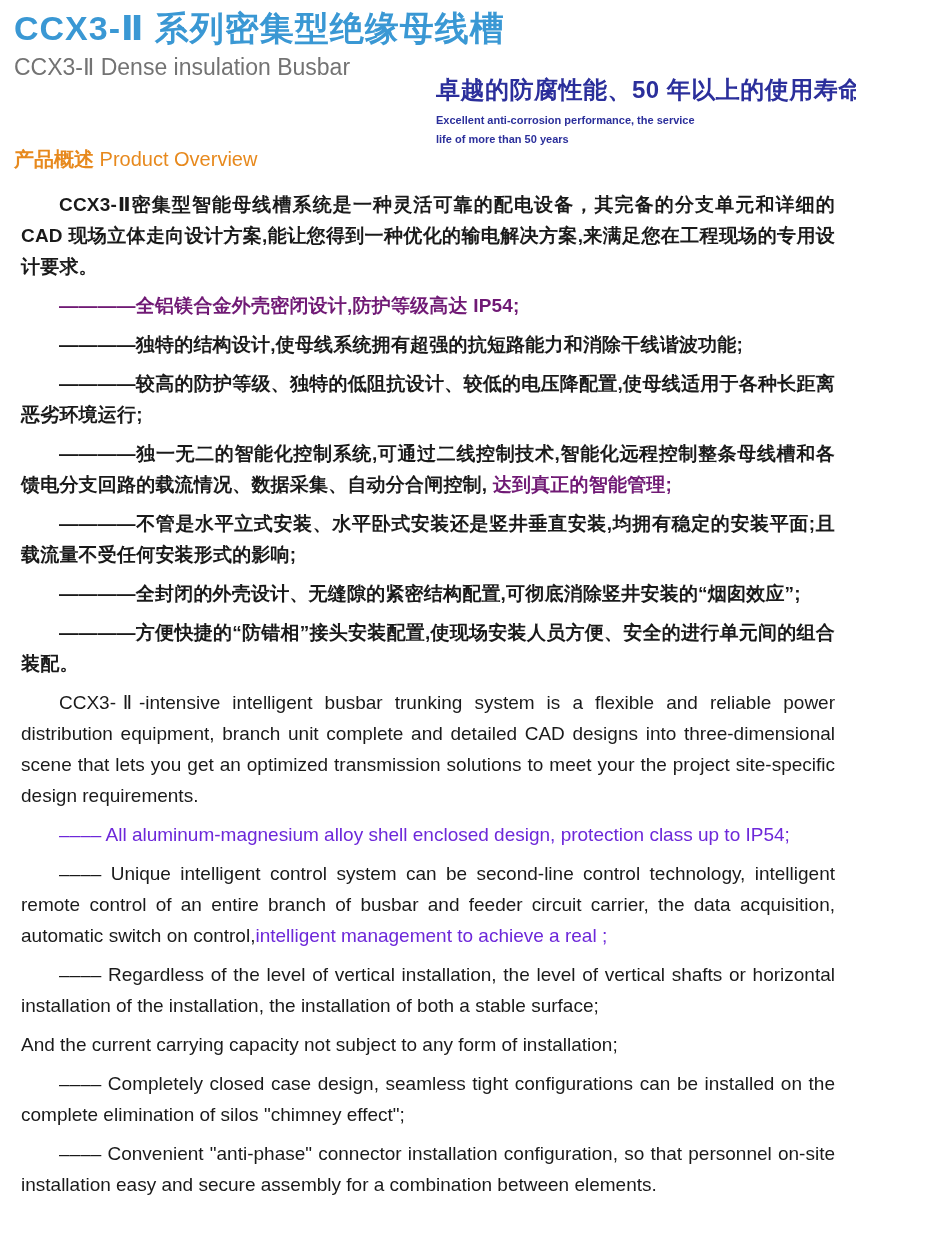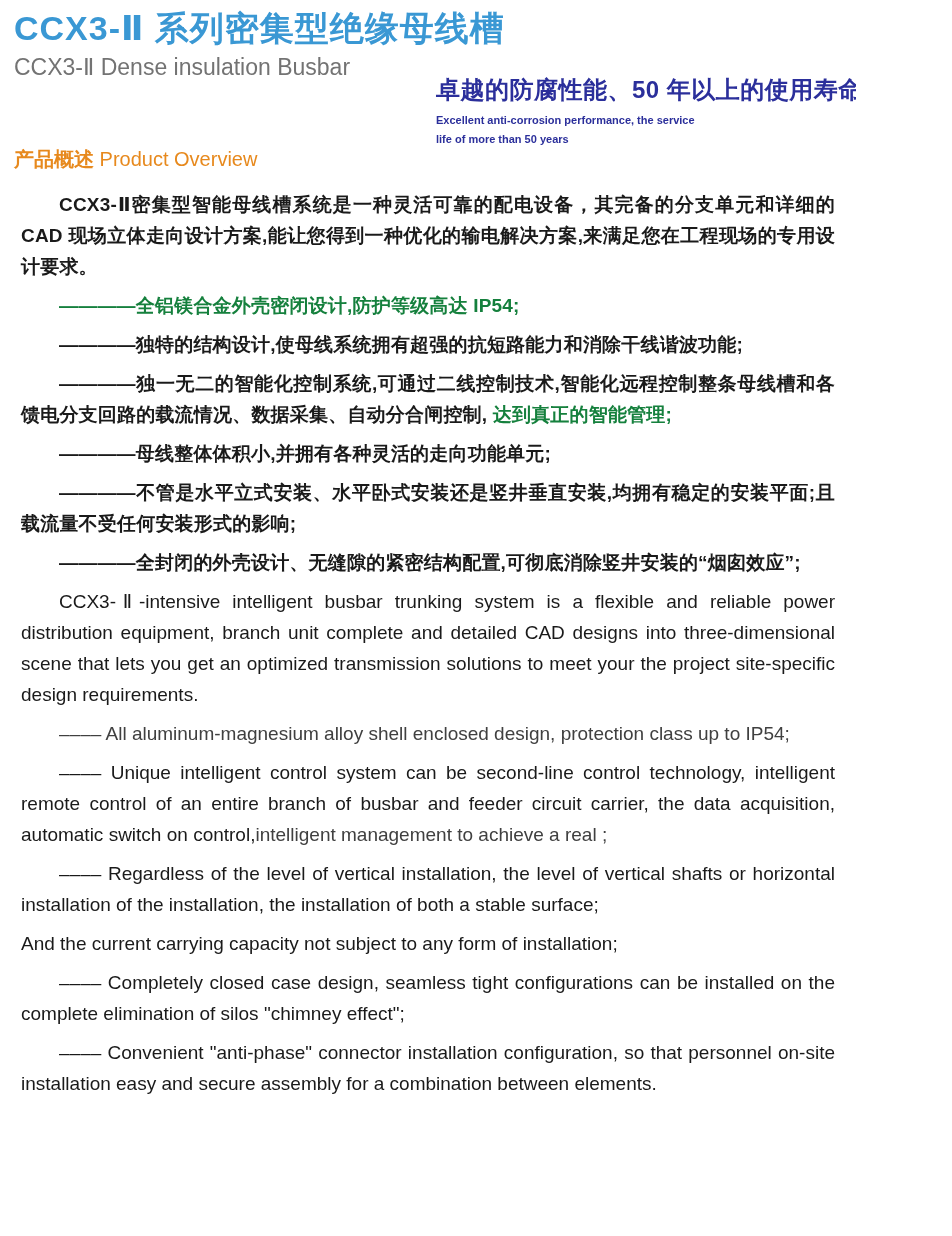--- a/index.html
+++ b/index.html
@@ -40,22 +40,22 @@
     position:absolute;left:13px;right:13px;top:181px;
   }
   .para{
     margin:8px;
     font-size:19px;line-height:31px;
     text-align:justify;
     text-indent:2em;
   }
   .para.cn{font-weight:bold;letter-spacing:0.2px;}
   .para.no-indent{text-indent:0;}
-  .hl{color:#15803d;}
-  .para.en .hl{color:#404040;}
+  .hl{color:#701a75;}
+  .para.en .hl{color:#6d28d9;}
 </style>
 </head>
 <body>
 
 <div class="page">
 
   <div class="title-cn">CCX3-Ⅱ 系列密集型绝缘母线槽</div>
   <div class="title-en">CCX3-Ⅱ Dense insulation Busbar</div>
 
   <div class="slogan">
@@ -65,24 +65,25 @@
       <div>life of more than 50 years</div>
     </div>
   </div>
 
   <div class="section-heading"><span class="cn-part">产品概述</span><span> Product Overview</span></div>
 
   <div class="body-text">
     <p class="para cn"><span>CCX3-Ⅱ密集型智能母线槽系统是一种灵活可靠的配电设备，其完备的分支单元和详细的 CAD 现场立体走向设计方案,能让您得到一种优化的输电解决方案,来满足您在工程现场的专用设计要求。</span><span class="hl"></span><span></span></p>
     <p class="para cn"><span></span><span class="hl">————全铝镁合金外壳密闭设计,防护等级高达 IP54;</span><span></span></p>
     <p class="para cn"><span>————独特的结构设计,使母线系统拥有超强的抗短路能力和消除干线谐波功能;</span><span class="hl"></span><span></span></p>
+    <p class="para cn"><span>————较高的防护等级、独特的低阻抗设计、较低的电压降配置,使母线适用于各种长距离恶劣环境运行;</span><span class="hl"></span><span></span></p>
     <p class="para cn"><span>————独一无二的智能化控制系统,可通过二线控制技术,智能化远程控制整条母线槽和各馈电分支回路的载流情况、数据采集、自动分合闸控制, </span><span class="hl">达到真正的智能管理;</span><span></span></p>
-    <p class="para cn"><span>————母线整体体积小,并拥有各种灵活的走向功能单元;</span><span class="hl"></span><span></span></p>
     <p class="para cn"><span>————不管是水平立式安装、水平卧式安装还是竖井垂直安装,均拥有稳定的安装平面;且载流量不受任何安装形式的影响;</span><span class="hl"></span><span></span></p>
     <p class="para cn"><span>————全封闭的外壳设计、无缝隙的紧密结构配置,可彻底消除竖井安装的“烟囱效应”;</span><span class="hl"></span><span></span></p>
+    <p class="para cn"><span>————方便快捷的“防错相”接头安装配置,使现场安装人员方便、安全的进行单元间的组合装配。</span><span class="hl"></span><span></span></p>
     <p class="para en"><span>CCX3-Ⅱ-intensive intelligent busbar trunking system is a flexible and reliable power distribution equipment, branch unit complete and detailed CAD designs into three-dimensional scene that lets you get an optimized transmission solutions to meet your the project site-specific design requirements.</span><span class="hl"></span><span></span></p>
     <p class="para en"><span></span><span class="hl">–––– All aluminum-magnesium alloy shell enclosed design, protection class up to IP54;</span><span></span></p>
     <p class="para en"><span>–––– Unique intelligent control system can be second-line control technology, intelligent remote control of an entire branch of busbar and feeder circuit carrier, the data acquisition, automatic switch on control,</span><span class="hl">intelligent management to achieve a real ;</span><span></span></p>
     <p class="para en"><span>–––– Regardless of the level of vertical installation, the level of vertical shafts or horizontal installation of the installation, the installation of both a stable surface;</span><span class="hl"></span><span></span></p>
     <p class="para en no-indent"><span>And the current carrying capacity not subject to any form of installation;</span><span class="hl"></span><span></span></p>
     <p class="para en"><span>–––– Completely closed case design, seamless tight configurations can be installed on the complete elimination of silos "chimney effect";</span><span class="hl"></span><span></span></p>
     <p class="para en"><span>–––– Convenient "anti-phase" connector installation configuration, so that personnel on-site installation easy and secure assembly for a combination between elements.</span><span class="hl"></span><span></span></p>
   </div>
 
 </div>

